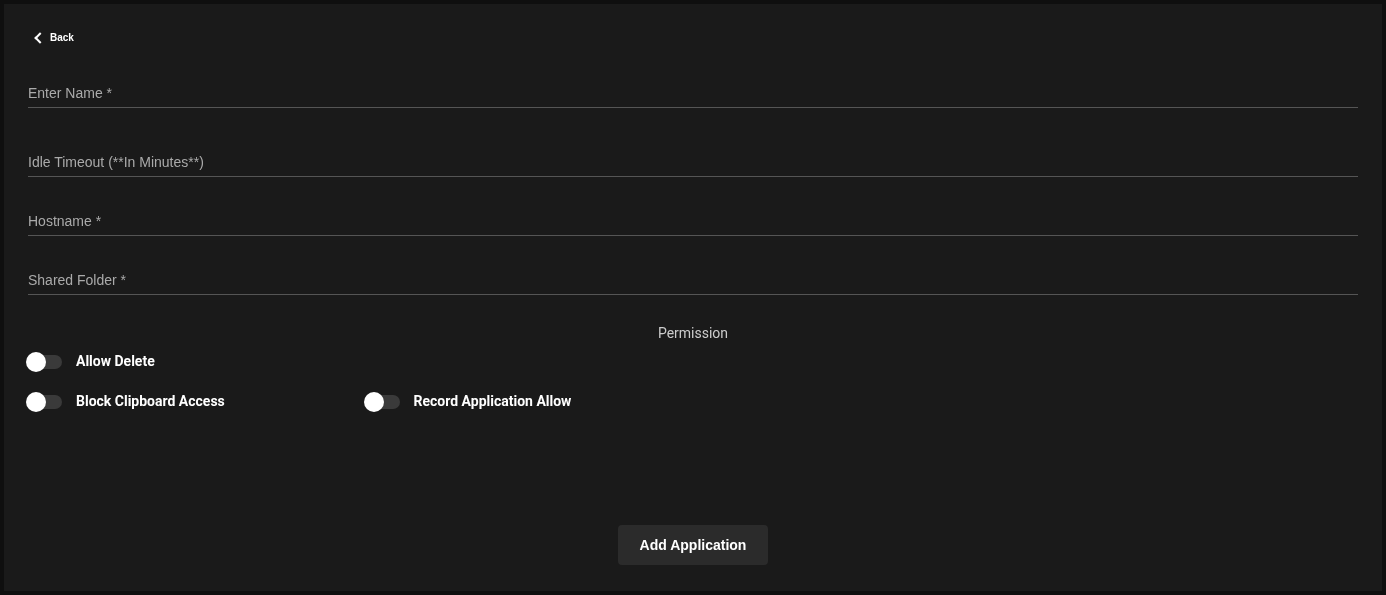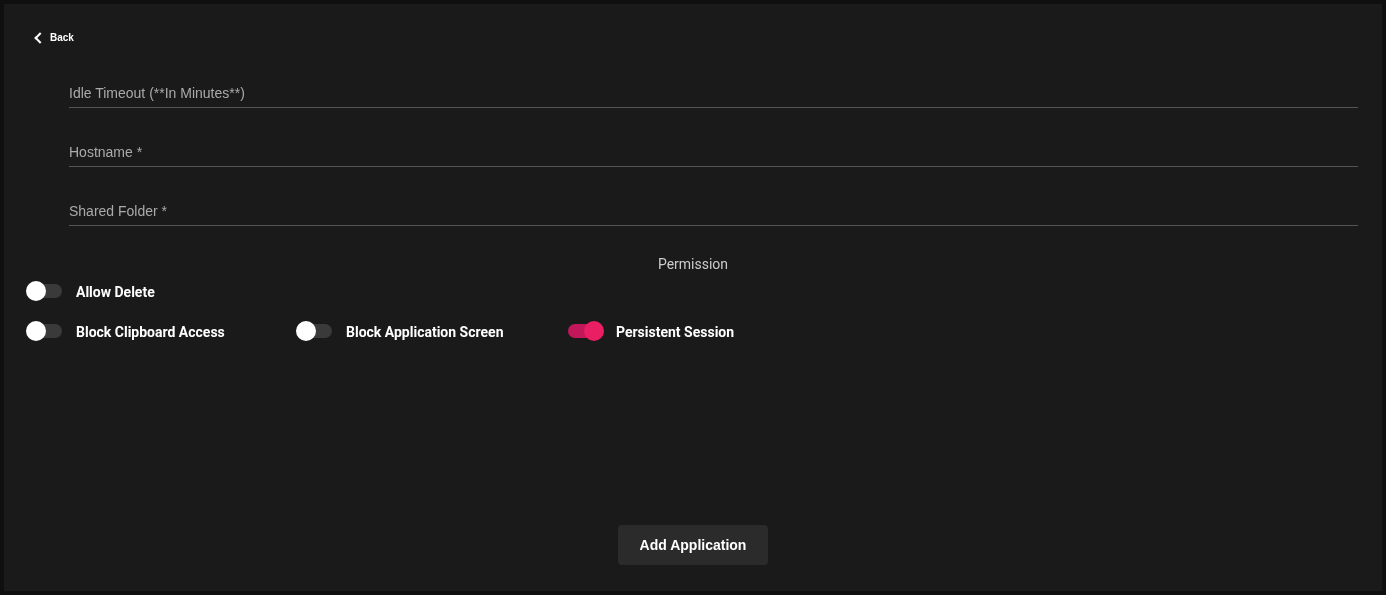--- a/index.html
+++ b/index.html
@@ -38,48 +38,48 @@
       height: 8px;
       border-left: 2.5px solid #fff;
       border-bottom: 2.5px solid #fff;
       transform: rotate(45deg);
     }
     .form-fields { margin-top: 28px; }
     .field {
       position: relative;
       margin-bottom: 40px;
     }
-    .field.tight { margin-bottom: 30px; margin-left: 41px; }
+    .field.tight { margin-bottom: 30px; }
     .field-input {
       width: 100%;
       background: transparent;
       border: none;
       border-bottom: 1px solid #555;
       color: #ccc;
       font-size: 14px;
       padding: 6px 0;
       outline: none;
     }
     .field-input::placeholder { color: #aaa; }
     .perm-label {
       color: #ccc;
       font-size: 14px;
       margin-bottom: 12px;
       text-align: center;
     }
     .toggle-row-single { margin-bottom: 24px; }
     .toggle-grid {
       display: grid;
-      grid-template-columns: 1fr 1fr 1fr 1fr 1fr;
+      grid-template-columns: 1fr 1fr 1fr 1fr;
       row-gap: 24px;
       column-gap: 20px;
     }
     .toggle-item {
       display: flex;
-      align-items: flex-start;
+      align-items: flex-end;
       gap: 14px;
     }
     .switch {
       position: relative;
       width: 34px;
       height: 14px;
       background: #3a3a3a;
       border-radius: 10px;
       cursor: pointer;
       flex-shrink: 0;
@@ -126,20 +126,23 @@
 <body>
 
 <div class="panel">
 
   <button class="back-btn">
     <span class="chevron-left"></span>
     <span>Back</span>
   </button>
 
   <div class="form-fields">
+    <div class="field">
+      <input class="field-input" type="text" placeholder="Enter Name *" style="">
+    </div>
     <div class="field tight">
       <input class="field-input" type="text" placeholder="Idle Timeout (**In Minutes**)" style="">
     </div>
     <div class="field tight">
       <input class="field-input" type="text" placeholder="Hostname *" style="">
     </div>
     <div class="field tight">
       <input class="field-input" type="text" placeholder="Shared Folder *" style="">
     </div>
   </div>
@@ -164,29 +167,23 @@
       <span class="toggle-label">Block Clipboard Access</span>
     </div>
 
 
 
 
     <div class="toggle-item">
       <div class="switch">
           <div class="knob"></div>
         </div>
-      <span class="toggle-label">Block Application Screen</span>
+      <span class="toggle-label">Record Application Allow</span>
     </div>
 
-    <div class="toggle-item">
-      <div class="switch on">
-          <div class="knob"></div>
-        </div>
-      <span class="toggle-label">Persistent Session</span>
-    </div>
 
   </div>
 
   <div class="add-btn-wrap">
     <button class="add-btn">Add Application</button>
   </div>
 
 </div>
 
 </body></html>

